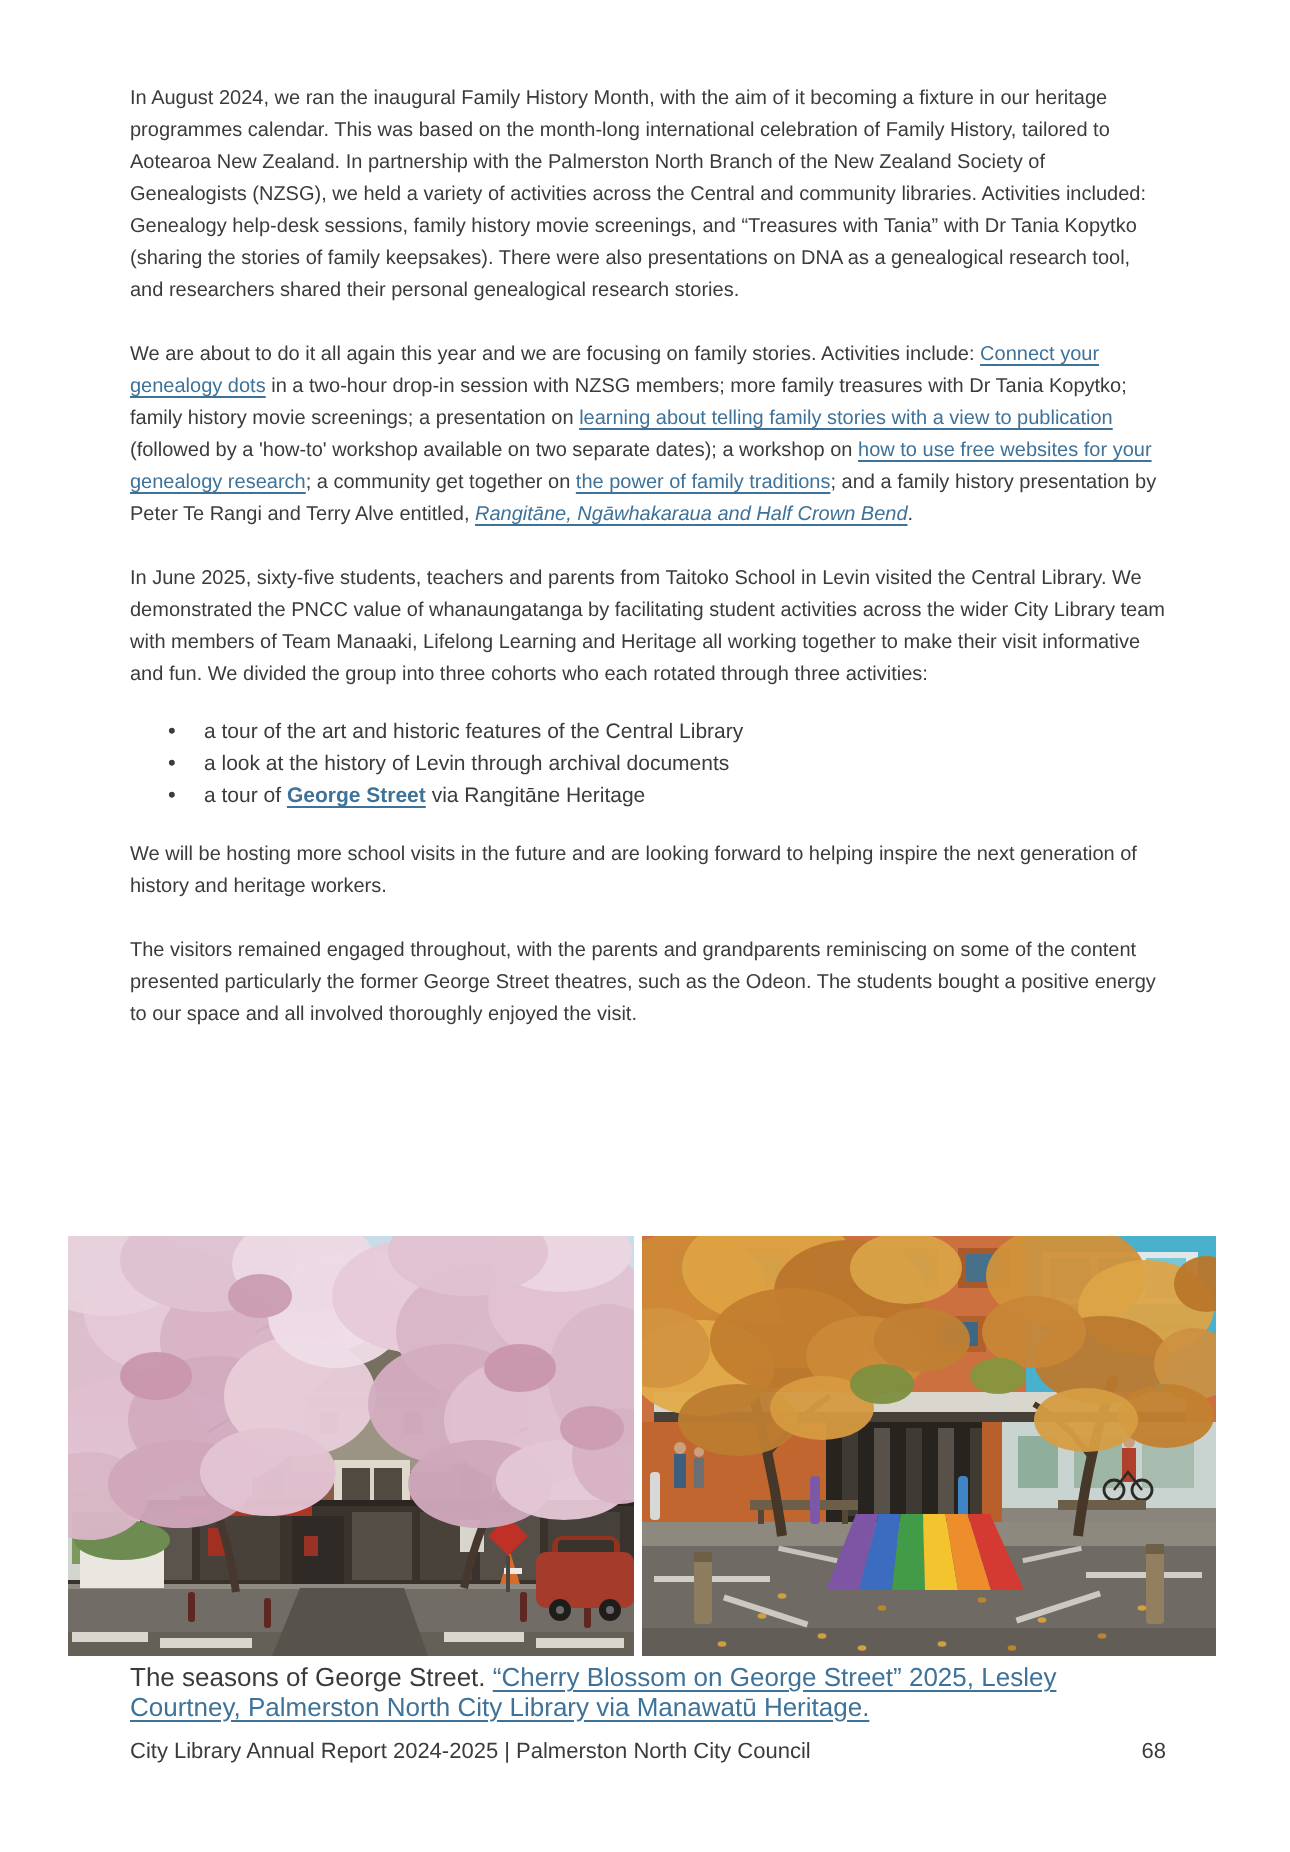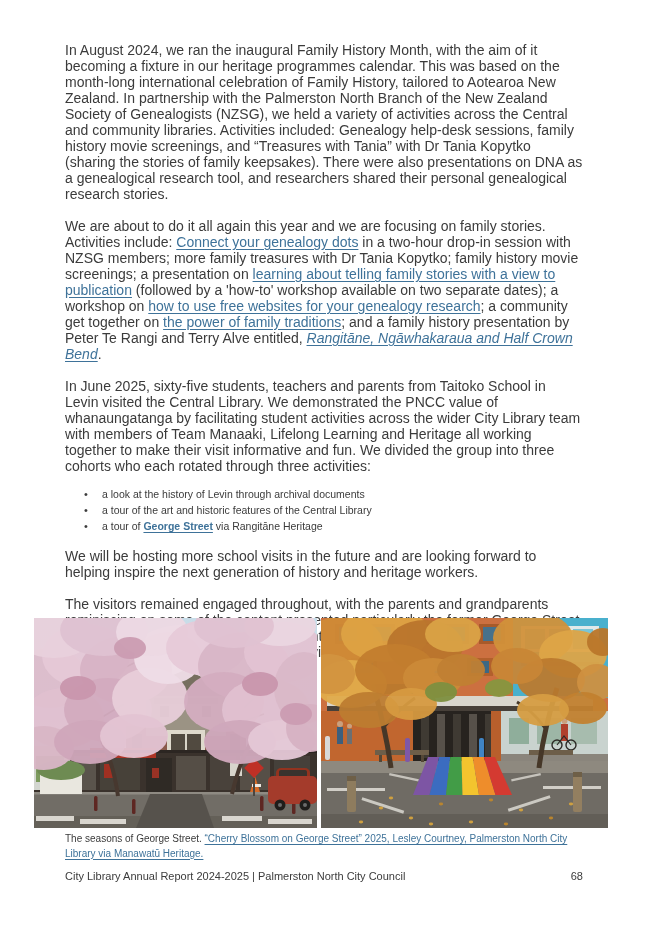--- a/index.html
+++ b/index.html
@@ -23,21 +23,21 @@
     font-family: "Liberation Sans", sans-serif;
     font-weight: normal;
     font-size: 21px;
     line-height: 25px;
     color: var(--heading, #af6b28);
     white-space: nowrap;
     margin: 0 0 9px 0;
   }
   h1.doc-h2 { margin: 0 0 8px 0; }
   p.body-p {
-    font-size: 14px;
+    font-size: 10px;
     line-height: 16px;
     margin: 0 0 16px 0;
     text-align: left;
   }
   ul.doc-list {
     list-style: none;
     margin: -4px 0 14px 0;
     padding: 0;
   }
   ul.doc-list li {
@@ -69,21 +69,21 @@
     height: 210px;
     display: flex;
     gap: 4px;
   }
   figure.photos svg { display: block; }
   .caption {
     position: absolute;
     left: 65px;
     top: 832px;
     width: 512px;
-    font-size: 10px;
+    font-size: 13px;
     line-height: 14.5px;
     color: var(--body, #3b3b3b);
   }
   .footer {
     position: absolute;
     left: 65px;
     top: 870px;
     width: 518px;
     display: flex;
     justify-content: space-between;
@@ -101,22 +101,22 @@
 
 
     <p class="body-p">In August 2024, we ran the inaugural Family History Month, with the aim of it becoming a fixture in our heritage programmes calendar. This was based on the month-long international celebration of Family History, tailored to Aotearoa New Zealand. In partnership with the Palmerston North Branch of the New Zealand Society of Genealogists (NZSG), we held a variety of activities across the Central and community libraries. Activities included: Genealogy help-desk sessions, family history movie screenings, and “Treasures with Tania” with Dr Tania Kopytko (sharing the stories of family keepsakes). There were also presentations on DNA as a genealogical research tool, and researchers shared their personal genealogical research stories.</p>
 
     <p class="body-p"><span>We are about to do it all again this year and we are focusing on family stories. Activities include: </span><a class="doc-link" href="#">Connect your genealogy dots</a><span> in a two-hour drop-in session with NZSG members; more family treasures with Dr Tania Kopytko; family history movie screenings; a presentation on </span><a class="doc-link" href="#">learning about telling family stories with a view to publication</a><span> (followed by a 'how-to' workshop available on two separate dates); a workshop on </span><a class="doc-link" href="#">how to use free websites for your genealogy research</a><span>; a community get together on </span><a class="doc-link" href="#">the power of family traditions</a><span>; and a family history presentation by Peter Te Rangi and Terry Alve entitled, </span><a class="doc-link italic" href="#">Rangitāne, Ngāwhakaraua and Half Crown Bend</a><span>.</span></p>
 
 
     <p class="body-p">In June 2025, sixty-five students, teachers and parents from Taitoko School in Levin visited the Central Library. We demonstrated the PNCC value of whanaungatanga by facilitating student activities across the wider City Library team with members of Team Manaaki, Lifelong Learning and Heritage all working together to make their visit informative and fun. We divided the group into three cohorts who each rotated through three activities:</p>
 
     <ul class="doc-list">
+      <li><span>a tour of the art and historic features of the Central Library</span></li>
       <li><span>a look at the history of Levin through archival documents</span></li>
-      <li><span>a tour of the art and historic features of the Central Library</span></li>
       <li><span>a tour of </span><a class="doc-link bold" href="#">George Street</a><span> via Rangitāne Heritage</span></li>
     </ul>
 
     <p class="body-p">We will be hosting more school visits in the future and are looking forward to helping inspire the next generation of history and heritage workers.</p>
 
     <p class="body-p">The visitors remained engaged throughout, with the parents and grandparents reminiscing on some of the content presented particularly the former George Street theatres, such as the Odeon. The students bought a positive energy to our space and all involved thoroughly enjoyed the visit.</p>
 
   </div>
 
   <figure class="photos">

